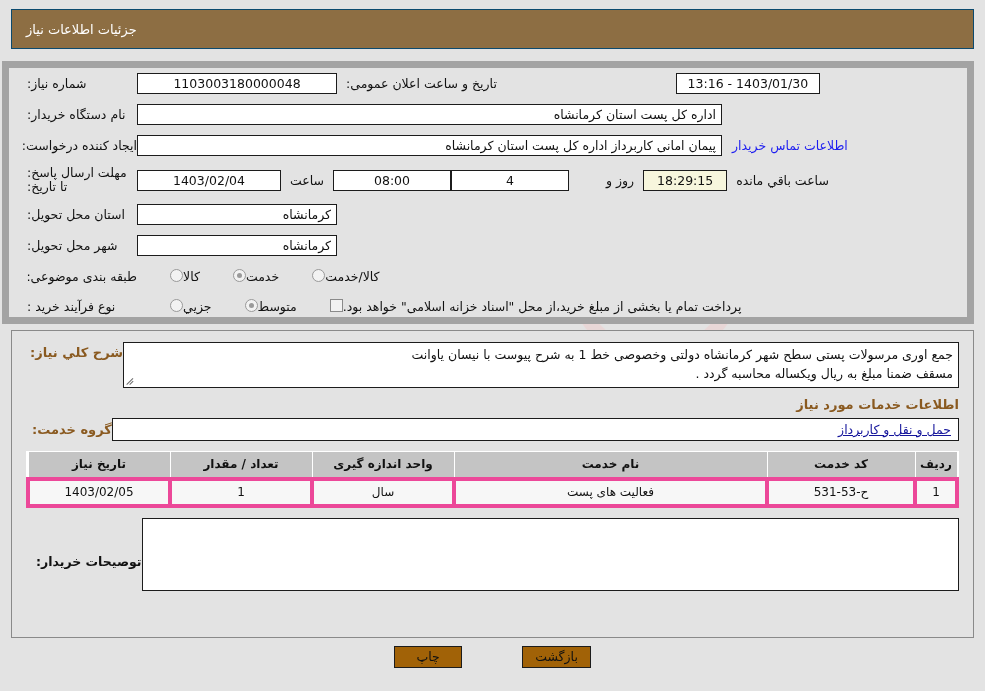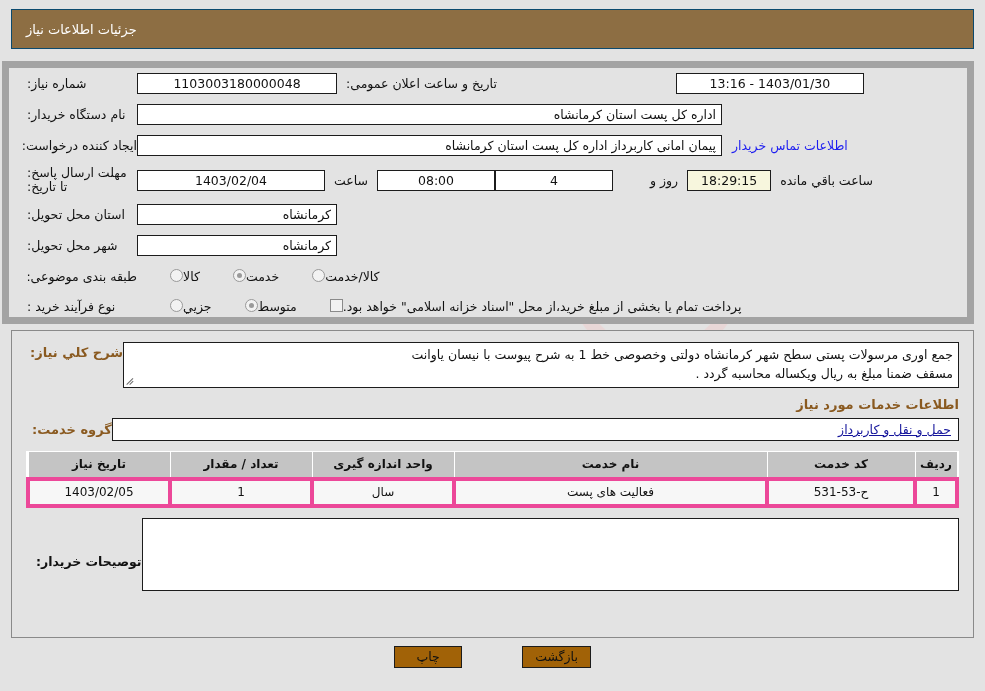--- a/index.html
+++ b/index.html
@@ -114,21 +114,21 @@
     overflow: hidden;
     white-space: nowrap;
   }
   .fbox.right { text-align: right; }
   .fbox.center { text-align: center; }
   .fbox.yellow { background: #f7f6dd; }
 
   .w-need-no   { width: 200px; }
   .w-org       { width: 585px; }
   .w-creator   { width: 585px; }
-  .w-date      { width: 188px; }
+  .w-date      { width: 144px; }
   .w-time      { width: 118px; }
   .w-days      { width: 118px; }
   .w-clock     { width: 84px; }
   .w-province  { width: 200px; }
   .w-city      { width: 200px; }
 
   .inline-lbl {
     font-size: 12.5px;
     color: #111;
     padding: 0 9px;

